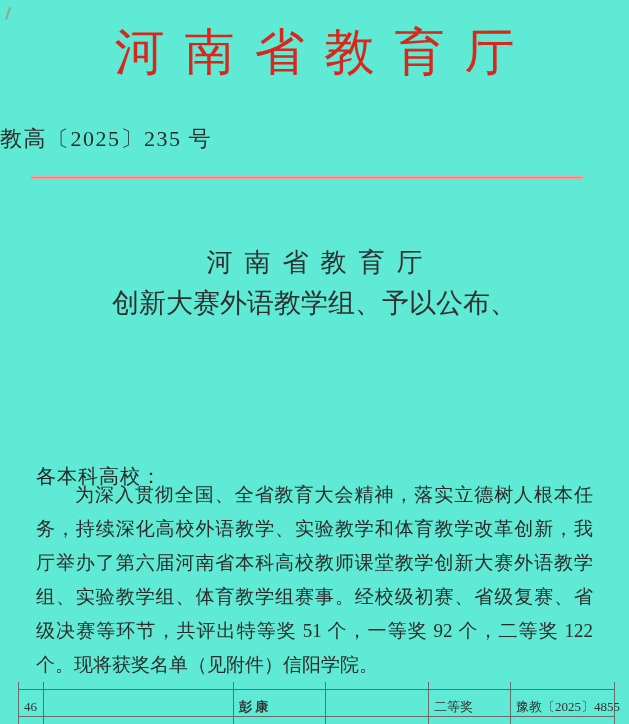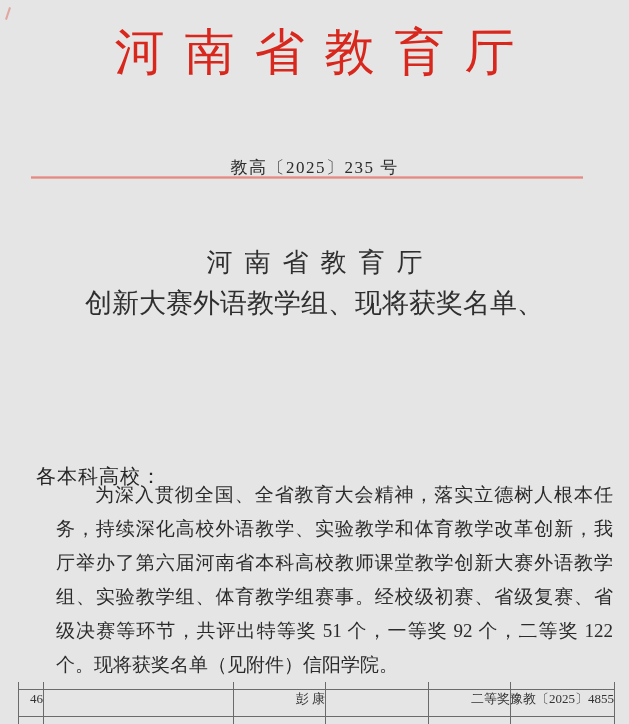--- a/index.html
+++ b/index.html
@@ -1,20 +1,20 @@
 <!DOCTYPE html>
 <html><head>
 <meta charset="utf-8">
 <style>
   html, body { margin: 0; padding: 0; background: #ffffff; }
   #page {
     position: relative;
     width: 629px;
     height: 724px;
-    background: #e5e5e5;
+    background: #5eead4;
     overflow: hidden;
     font-family: "Liberation Serif", "DejaVu Serif", serif;
     color: #262626;
   }
   
   #corner-mark {
     position: absolute;
     left: 7px; top: 7px;
     width: 2px; height: 13px;
     background: #d9584a;
@@ -29,23 +29,22 @@
     text-align: center;
     font-size: 50px;
     letter-spacing: 20px;
     text-indent: 20px;
     color: #d8281e;
     white-space: nowrap;
   }
   
   #doc-number {
     position: absolute;
-    top: 156px; left: 0; right: 0;
-    text-align: center;
-    font-size: 17px;
+    top: 124px; left: 0; right: 0;
+    font-size: 22px;
     letter-spacing: 1.5px;
     color: #2b2b2b;
   }
   
   #red-divider {
     position: absolute;
     top: 176px; left: 31px;
     width: 552px; height: 3px;
     background: linear-gradient(#efb5b0, #e08b85, #efb5b0);
   }
@@ -67,21 +66,20 @@
     letter-spacing: 1px;
     margin-top: 20px;
   }
   
   #body-paragraph {
     position: absolute;
     top: 478px; left: 36px;
     width: 557px;
     font-size: 19px;
     color: #2b2b2b;
-    margin-left: 20px;
   }
   #body-paragraph .b-line { height: 34px; line-height: 34px; white-space: nowrap; }
   #body-paragraph .fill {
     white-space: normal;
     text-align: justify;
     text-align-last: justify;
     overflow: hidden;
   }
   #body-paragraph .indent { text-indent: 39px; }
   
@@ -99,42 +97,43 @@
     background: #6b6b6b;
   }
   .hline {
     position: absolute;
     left: 0; right: 0;
     height: 1px;
     background: #6b6b6b;
   }
   .cell {
     position: absolute;
-    top: 4px; height: 26px; line-height: 26px;
-    text-align: right;
+    top: 12px; height: 26px; line-height: 26px;
+    text-align: left;
     white-space: nowrap;
     overflow: hidden;
+    padding-left: 6px;
   }
 </style>
 </head>
 <body>
 
 <div id="page">
 
   <div id="corner-mark"></div>
 
   <div id="agency-header">河南省教育厅</div>
 
   <div id="doc-number">教高〔2025〕235 号</div>
 
   <div id="red-divider"></div>
 
   <div id="title-block">
     <div class="t-line t-spaced">河南省教育厅</div>
-    <div class="t-line">创新大赛外语教学组、现将获奖名单、</div>
+    <div class="t-line">创新大赛外语教学组、予以公布、</div>
   </div>
 
   <div id="salutation">各本科高校：</div>
 
   <div id="body-paragraph">
     <div class="b-line fill indent">为深入贯彻全国、全省教育大会精神，落实立德树人根本任</div>
     <div class="b-line fill">务，持续深化高校外语教学、实验教学和体育教学改革创新，我</div>
     <div class="b-line fill">厅举办了第六届河南省本科高校教师课堂教学创新大赛外语教学</div>
     <div class="b-line fill">组、实验教学组、体育教学组赛事。经校级初赛、省级复赛、省</div>
     <div class="b-line fill">级决赛等环节，共评出特等奖 51 个，一等奖 92 个，二等奖 122</div>
@@ -148,18 +147,18 @@
     <div class="vline" style="left:215px"></div>
     <div class="vline" style="left:307px"></div>
     <div class="vline" style="left:410px"></div>
     <div class="vline" style="left:492px"></div>
     <div class="vline" style="left:596px"></div>
 
     <div class="hline" style="top:7px"></div>
     <div class="hline" style="top:34px"></div>
 
     <div class="cell" style="left:0px;   width:25px;">46</div>
-    <div class="cell" style="left:215px; width:92px;">彭  康</div>
+    <div class="cell" style="left:215px; width:92px;font-weight:bold;">彭  康</div>
     <div class="cell" style="left:410px; width:82px;">二等奖</div>
     <div class="cell" style="left:492px; width:104px;">豫教〔2025〕48553</div>
   </div>
 
 </div>
 
 </body></html>

